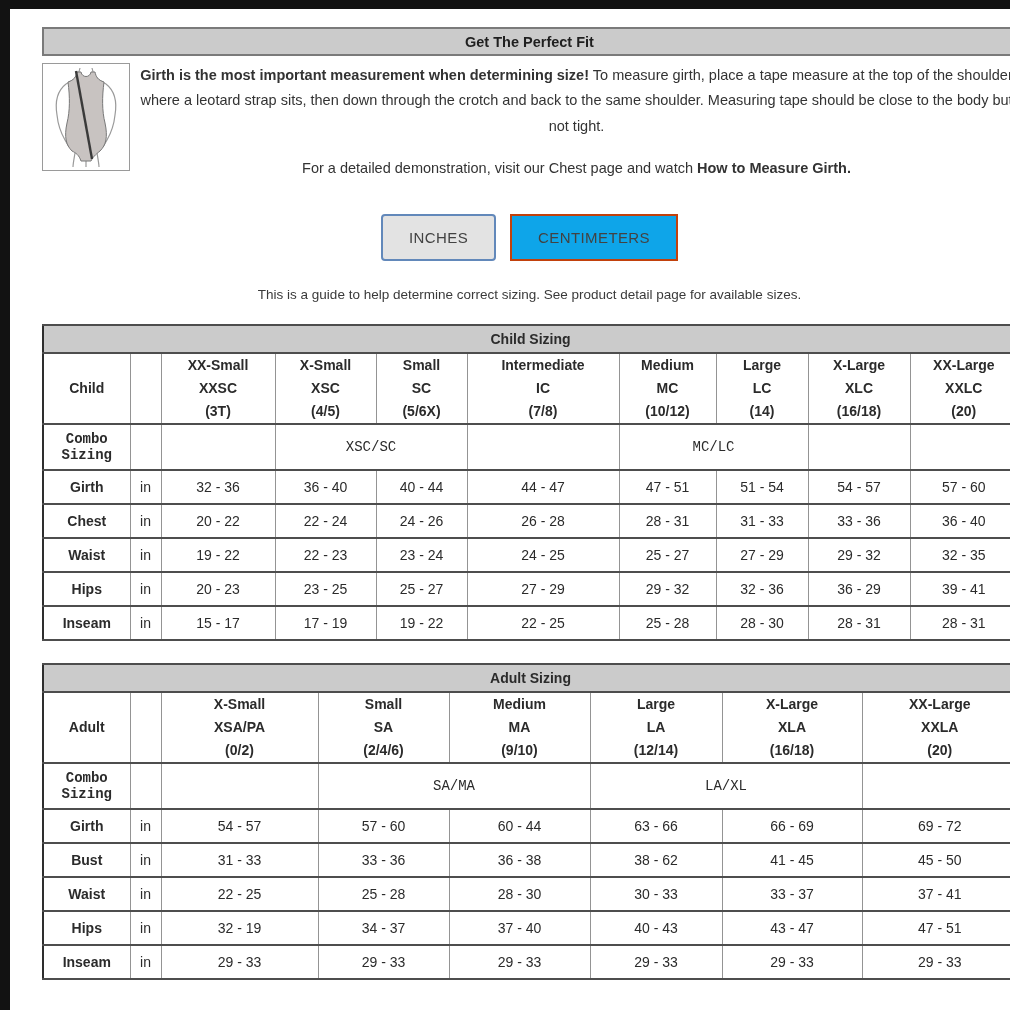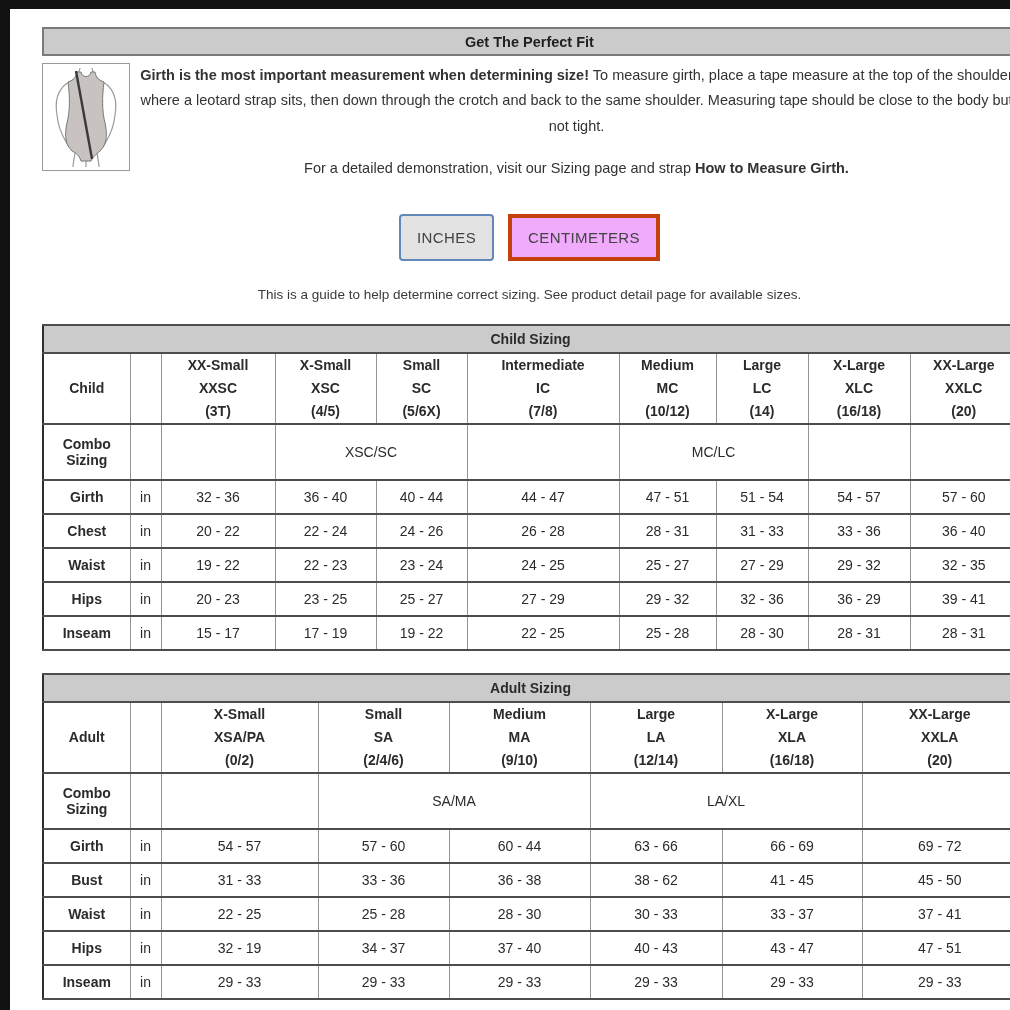--- a/index.html
+++ b/index.html
@@ -31,27 +31,27 @@
     display: flex; align-items: center; justify-content: center;
   }
   .intro-text {
     flex: 1; text-align: center; padding: 0 2px 0 8px;
     font-size: 14.5px; line-height: 1.75; color: #333;
   }
   .demo-line { margin-top: 17px; font-size: 14.5px; }
 
   .toggle-row { display: flex; justify-content: center; gap: 14px; margin-top: 32px; }
   .btn {
-    height: 47px; padding: 0 16px; font-size: 15px; letter-spacing: 0.4px;
+    height: 47px; padding: 0 26px; font-size: 15px; letter-spacing: 0.4px;
     color: #424242; cursor: pointer;
     display: flex; align-items: center; justify-content: center;
     font-family: "Liberation Sans", sans-serif;
   }
   .btn-active   { background: #e3e3e3; border: 2px solid #6288ba; border-radius: 4px; }
-  .btn-inactive { background: #f0abfc; border: 4px solid #c2410c; }
+  .btn-inactive { background: #0ea5e9; border: 2px solid #c2410c; }
 
   .note { text-align: center; font-size: 13.5px; color: #3a3a3a; margin-top: 26px; }
 
   table.sizing {
     border-collapse: collapse; table-layout: fixed;
     width: 975px; margin-top: 22px;
     border: 2px solid #2e2e2e;
     background: #fff;
   }
   table.sizing td {
@@ -61,21 +61,21 @@
     border-bottom: 2px solid #4d4d4d;
     text-align: center; vertical-align: middle;
     font-size: 14px; color: #2b2b2b;
     overflow: hidden;
   }
   td.title-cell {
     background: #cbcbcb; font-weight: bold; font-size: 14.5px; color: #1f1f1f;
     height: 28px; border: 1px solid #5f5f5f; border-bottom: 2px solid #333;
   }
   tr.hdr-row td   { height: 64px; font-weight: bold; }
-  tr.combo-row td { height: 56px; }
+  tr.combo-row td { height: 46px; font-family: Liberation Mono, monospace; }
   tr.data-row td  { height: 34px; }
   .hdr-line { line-height: 1.65; }
   td.row-label { font-weight: bold; }
   td.unit-cell { font-size: 13px; font-weight: normal; }
   td.thick-left { border-left: 3px solid #2e2e2e; }
 </style>
 </head>
 <body>
 
 <div class="frame-top"></div>
@@ -105,21 +105,21 @@
 
         <line x1="29" y1="4" x2="45" y2="92" stroke="#3a3a3a" stroke-width="2.4"></line>
       </svg>
     </div>
     <div class="intro-text">
       <div>
         <b>Girth is the most important measurement when determining size!</b>
         <span>To measure girth, place a tape measure at the top of the shoulder where a leotard strap sits, then down through the crotch and back to the same shoulder. Measuring tape should be close to the body but not tight.</span>
       </div>
       <div class="demo-line">
-        <span>For a detailed demonstration, visit our Sizing page and strap</span>
+        <span>For a detailed demonstration, visit our Chest page and watch</span>
         <b>How to Measure Girth.</b>
       </div>
     </div>
   </div>
 
   <div class="toggle-row">
     <button class="btn btn-active">INCHES</button>
     <button class="btn btn-inactive">CENTIMETERS</button>
   </div>
 

